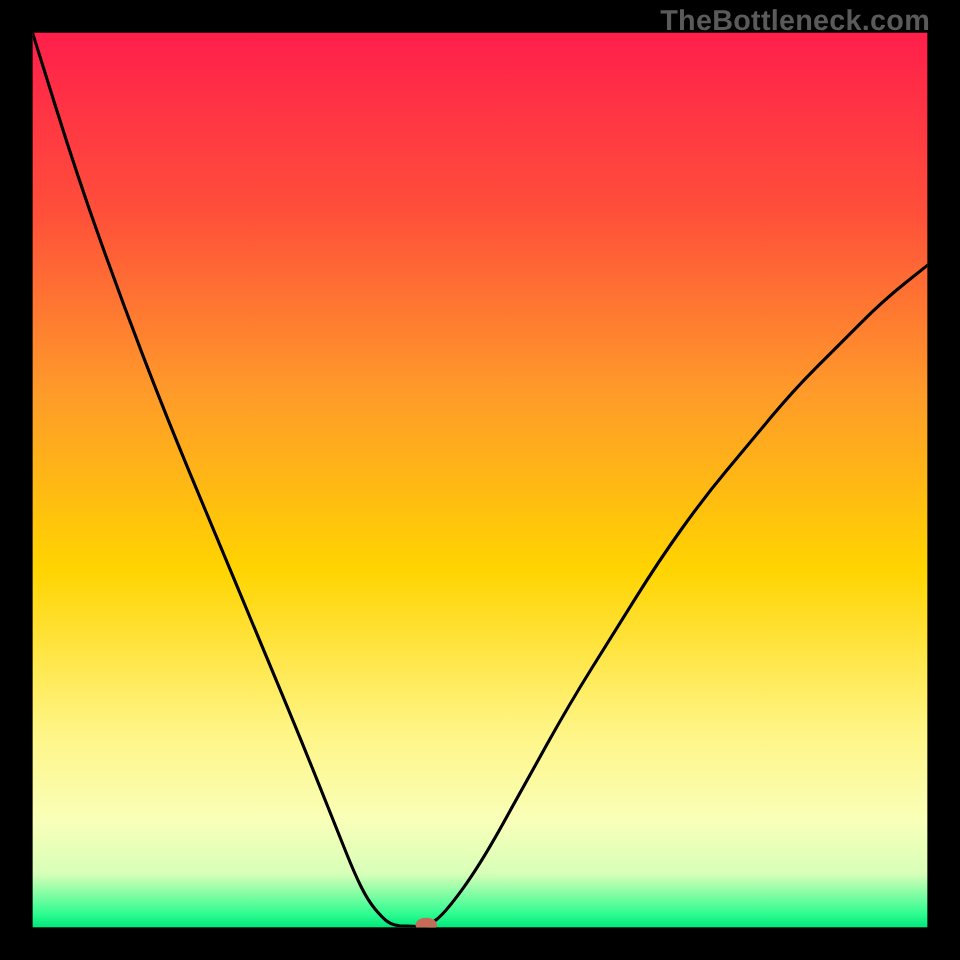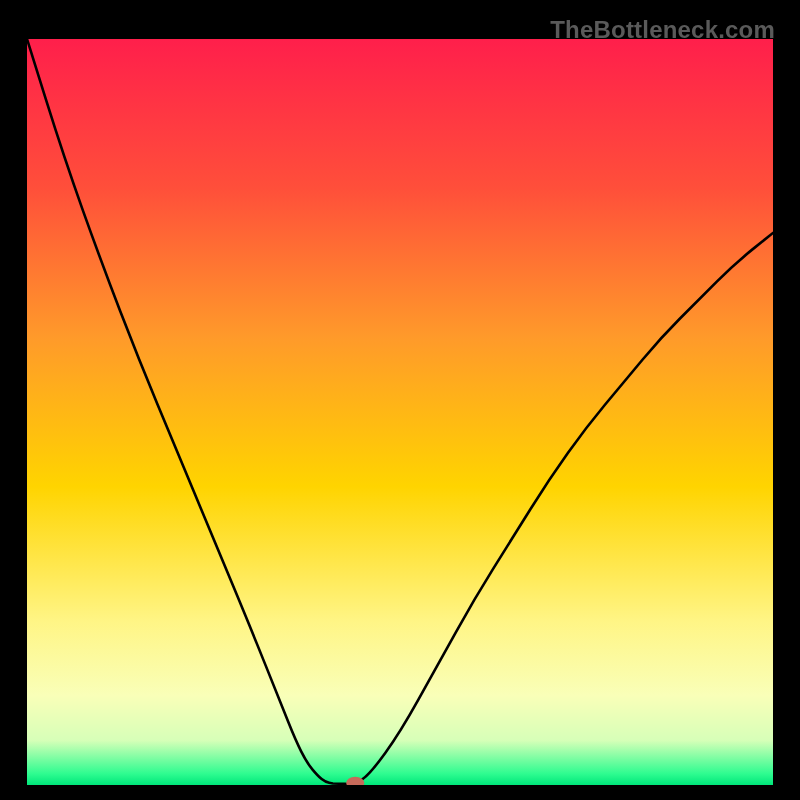--- a/index.html
+++ b/index.html
@@ -7,21 +7,21 @@
     padding: 0;
     width: 800px;
     height: 800px;
     background: #000;
     font-family: Arial, Helvetica, sans-serif;
     overflow: hidden;
   }
   .frame {
     position: absolute;
     left: 0;
-    top: 12px;
+    top: 0;
     width: 800px;
     height: 651px;
     background: #000;
   }
   .plot-area {
     position: absolute;
     left: 27px;
     top: 27px;
     width: 746px;
     height: 746px;

